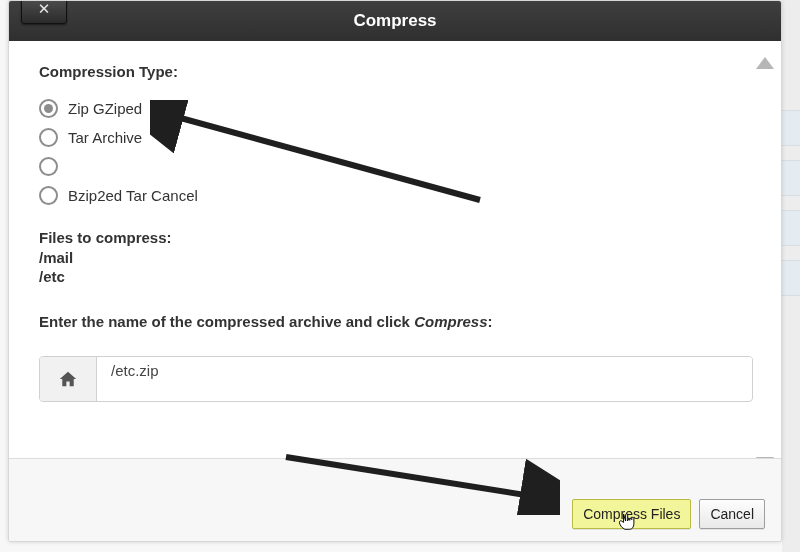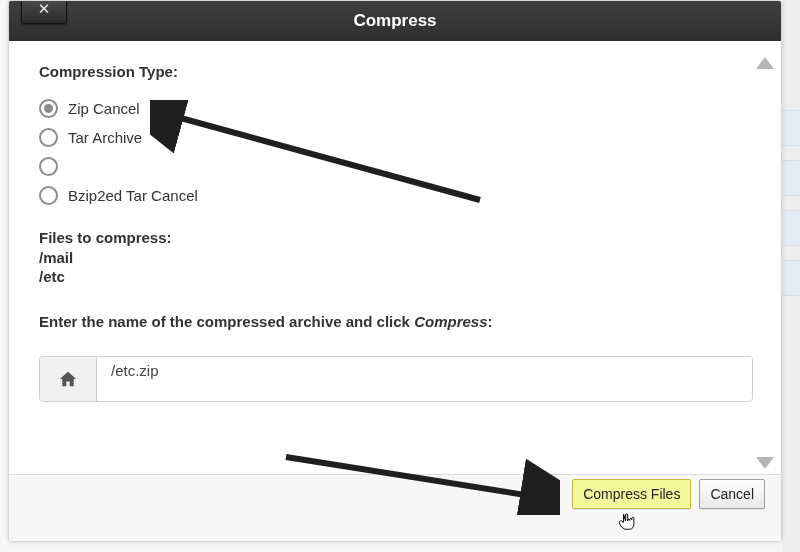--- a/index.html
+++ b/index.html
@@ -193,22 +193,22 @@
   .footer {
     position: absolute;
     left: 0;
     right: 0;
     bottom: 0;
     height: 58px;
     border-top: 1px solid #dcdcdc;
     background: #f7f7f7;
     display: flex;
     justify-content: flex-end;
-    align-items: flex-start;
-    padding: 4px 16px;
+    align-items: flex-end;
+    padding: 12px 16px;
     gap: 8px;
   }
   .btn {
     height: 30px;
     padding: 0 10px;
     font-size: 14px;
     background: linear-gradient(#fdfdfd, #e9e9e9);
     border: 1px solid #9e9e9e;
     border-radius: 2px;
     cursor: pointer;
@@ -260,21 +260,21 @@
       <div class="scroll-arrow down"></div>
     </div>
 
     <div class="body-area">
 
       <div class="section-label">Compression Type:</div>
 
       <div class="radio-list">
         <div class="radio-row">
           <span class="radio selected"></span>
-          <span>Zip Cancel</span>
+          <span>Zip GZiped</span>
         </div>
         <div class="radio-row">
           <span class="radio"></span>
           <span>Tar Archive</span>
         </div>
         <div class="radio-row">
           <span class="radio"></span>
         </div>
         <div class="radio-row">
           <span class="radio"></span>

